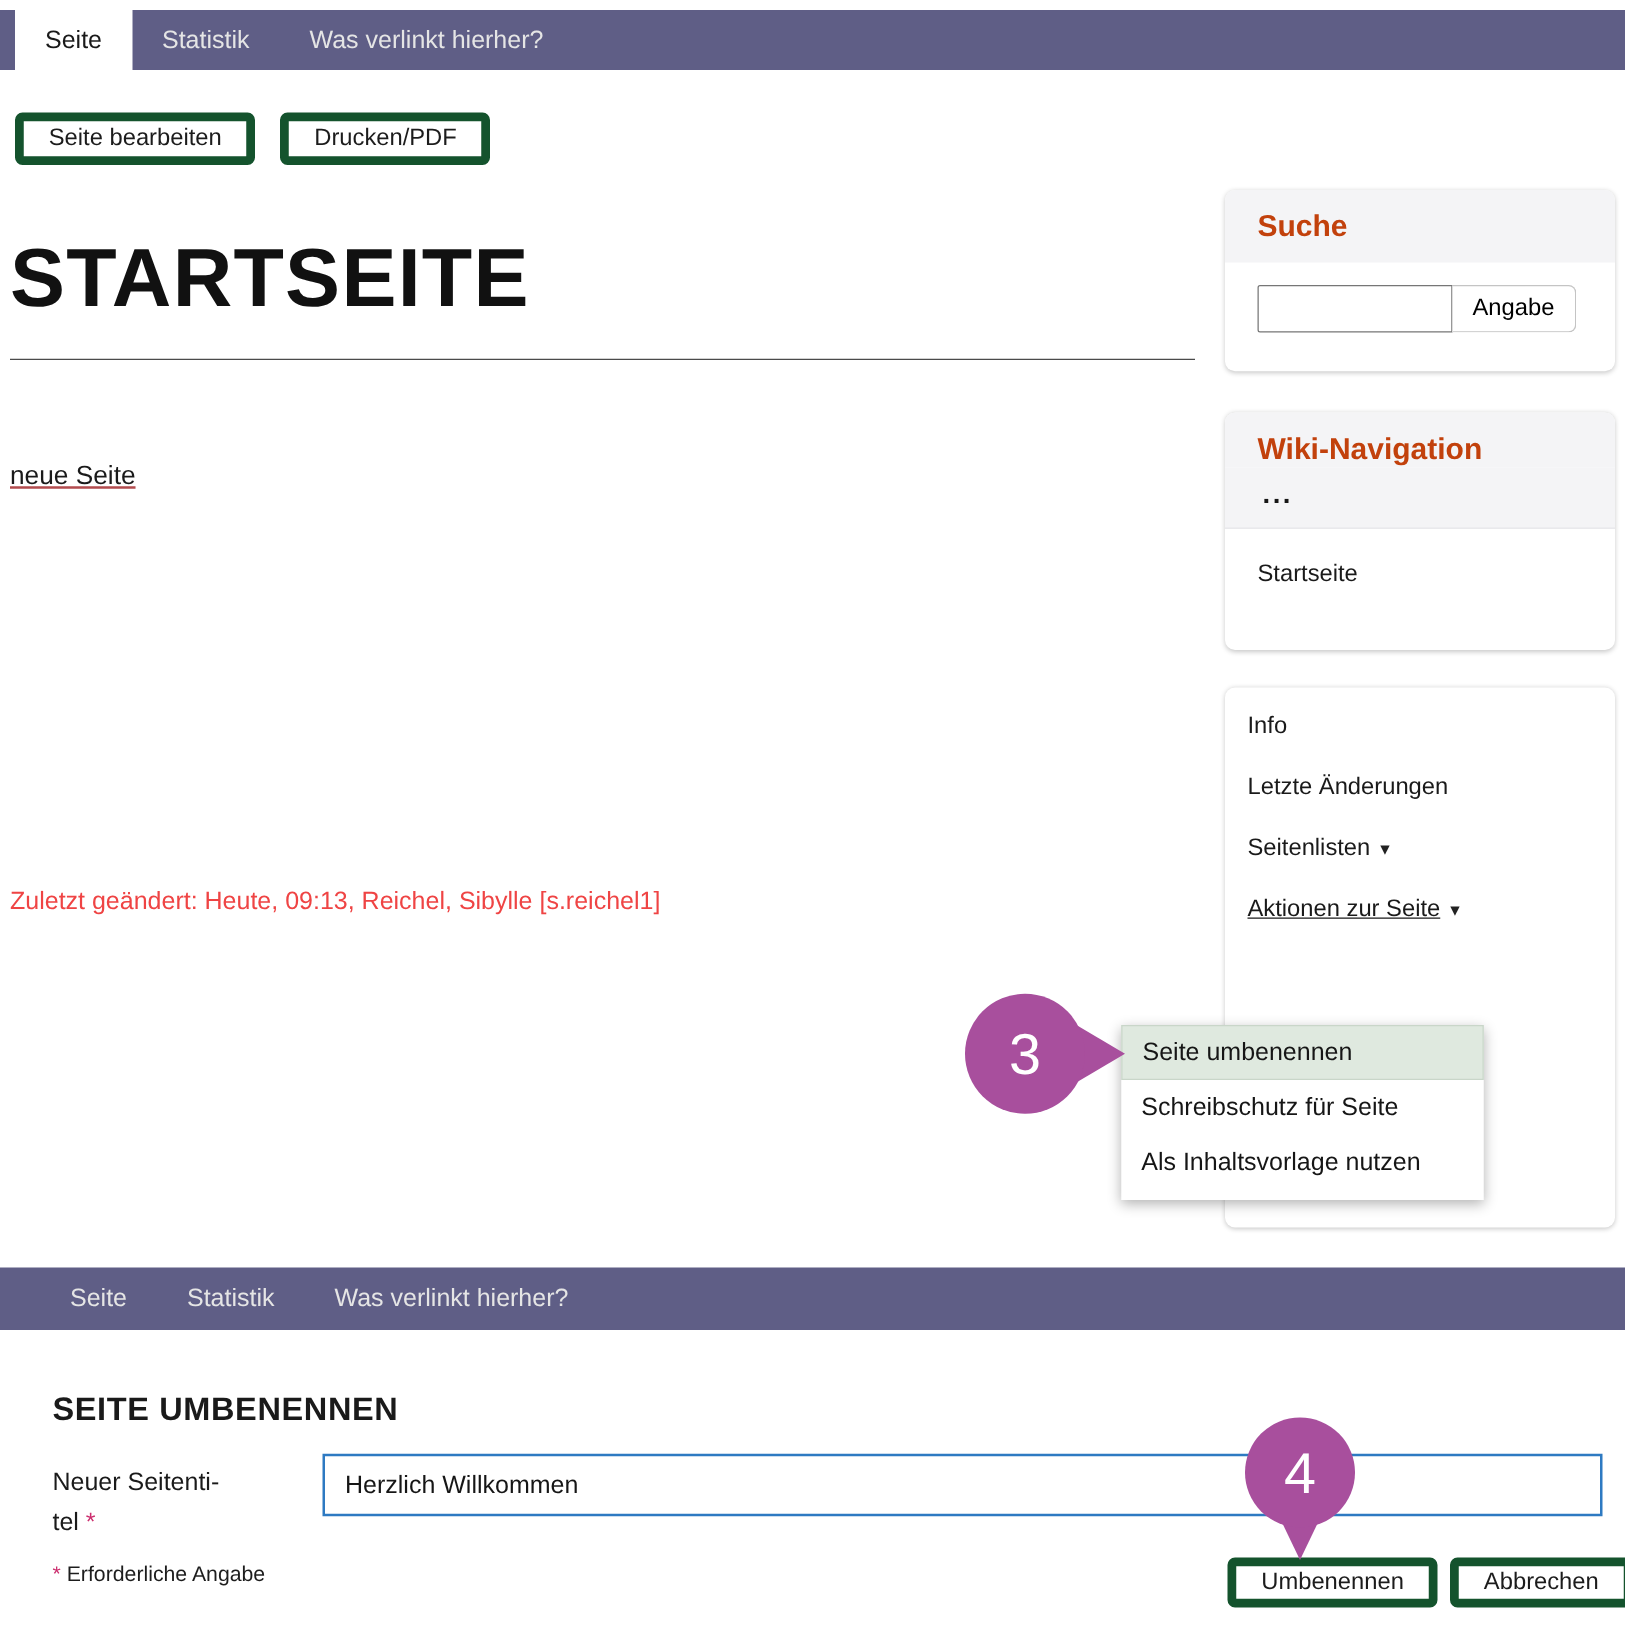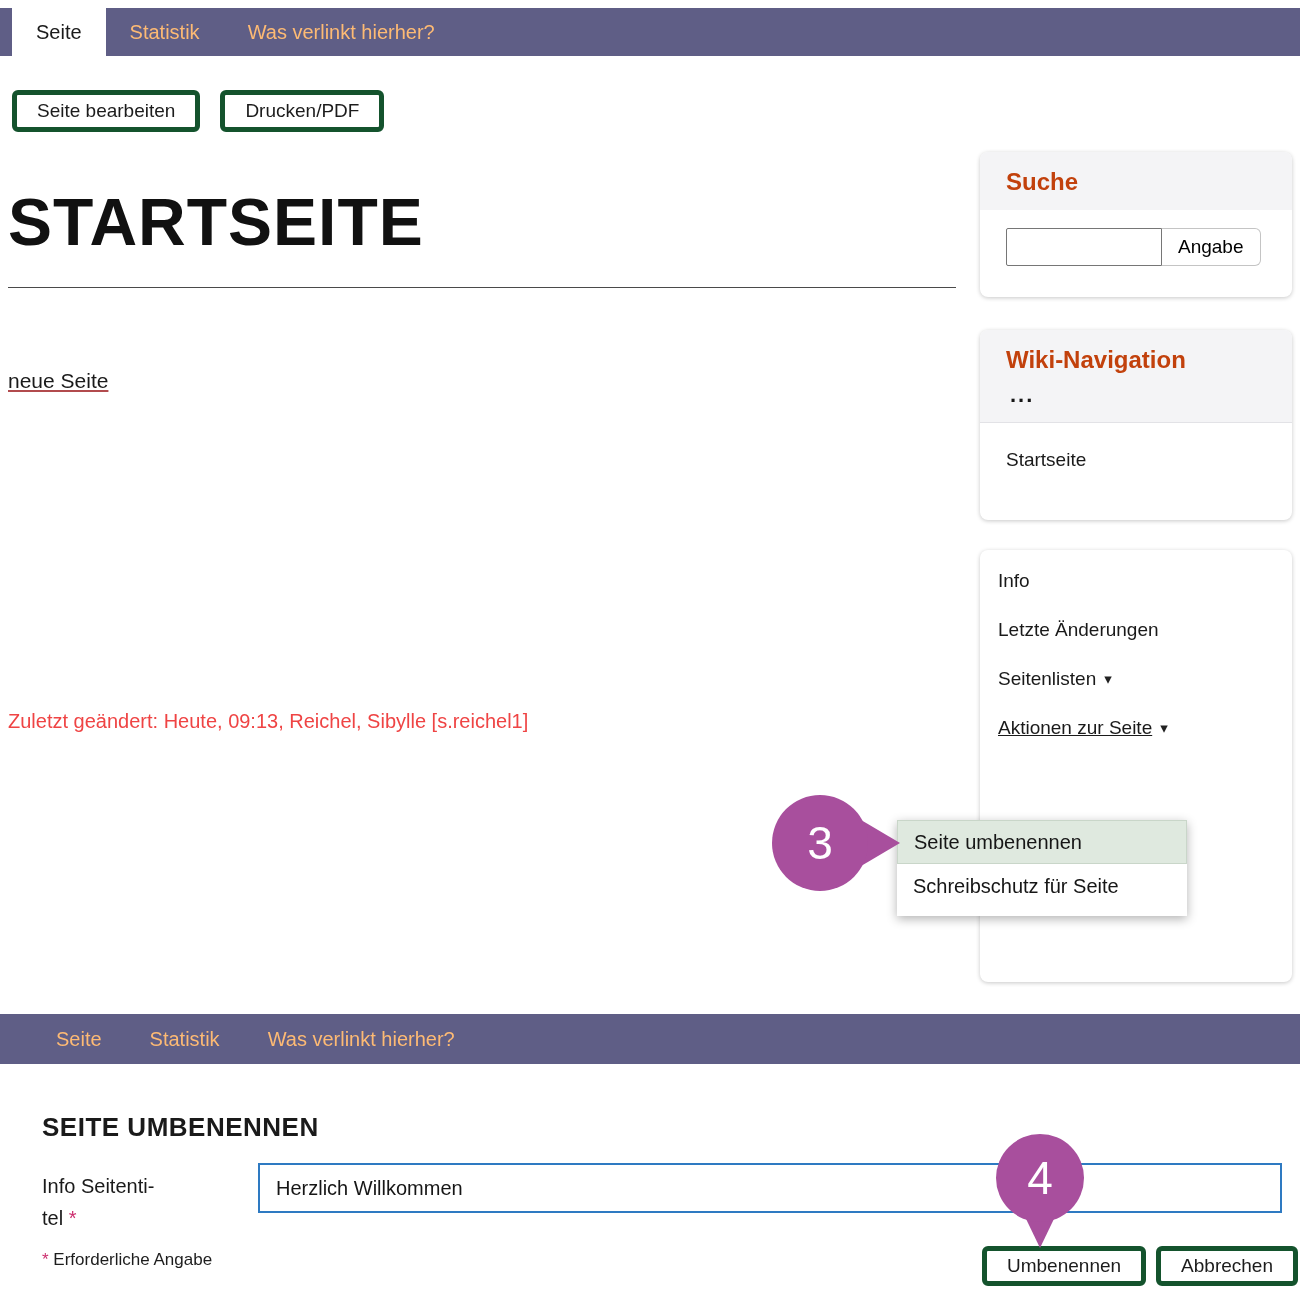--- a/index.html
+++ b/index.html
@@ -6,26 +6,26 @@
   html,body { width:1300px; height:1300px; background:#ffffff;
               font-family:"Liberation Sans","DejaVu Sans",sans-serif; color:#161616; }
   body { position:relative; overflow:hidden; }
 
   
   .tabbar { position:absolute; left:0; width:1300px; height:48px;
             background:#5f5e86; display:flex; align-items:stretch; }
   .tabbar-top { top:8px; padding-left:12px; }
   .tabbar-bottom { top:1014px; height:50px; padding-left:32px; }
   .tab { display:flex; align-items:center; padding:0 24px; font-size:20px;
-         color:#fdba74; cursor:pointer; white-space:nowrap; }
+         color:#e5e5e5; cursor:pointer; white-space:nowrap; }
   .tab.active { background:#ffffff; color:#1a1a1a; }
 
   
   .btn { display:inline-flex; align-items:center; justify-content:center;
-         background:#ffffff; border:5px solid #14532d; border-radius:6px;
+         background:#ffffff; border:7px solid #14532d; border-radius:6px;
          font-size:19px; color:#1c1c1c; padding:0 20px; height:42px; cursor:pointer; }
   .toolbar { position:absolute; top:90px; left:12px; display:flex; gap:20px; }
 
   
   .page-title { position:absolute; top:184px; left:8px; font-size:66px;
                 font-weight:bold; letter-spacing:1px; color:#111; }
   .title-rule { position:absolute; top:287px; left:8px; width:948px; height:0;
                 border-top:1px solid #4a4a4a; }
   .content-link { position:absolute; top:341px; left:8px; font-size:21px; color:#1a1a1a;
                   text-decoration:underline; text-decoration-color:#b24b4e; cursor:pointer;margin-top:28px; }
@@ -144,35 +144,36 @@
     <a class="funk-item linked">
       <span class="lbl">Aktionen zur Seite</span>
       <span class="caret">▾</span>
     </a>
   </div>
 </div>
 
 <div class="dropdown">
   <div class="dropdown-item highlight">Seite umbenennen</div>
   <div class="dropdown-item">Schreibschutz für Seite</div>
+  <div class="dropdown-item">Als Inhaltsvorlage nutzen</div>
 </div>
 
 <div class="c3-tail"></div>
 <div class="callout-circle c3">3</div>
 
 <div class="tabbar tabbar-bottom">
   <div class="tab">Seite</div>
   <div class="tab">Statistik</div>
   <div class="tab">Was verlinkt hierher?</div>
 </div>
 
 <div class="rename-heading">SEITE UMBENENNEN</div>
 
 <div class="form-label">
-  <span>Info Seitenti-</span><br>
+  <span>Neuer Seitenti-</span><br>
   <span>tel</span>
   <span class="req">*</span>
 </div>
 
 <input class="rename-input" type="text" value="Herzlich Willkommen" style="">
 
 <div class="required-note">
   <span class="req">*</span>
   <span>Erforderliche Angabe</span>
 </div>

